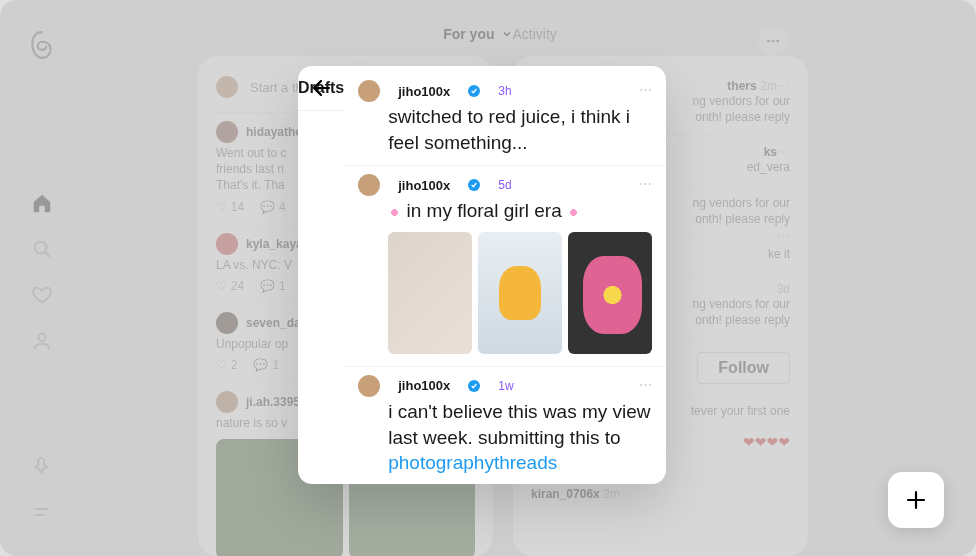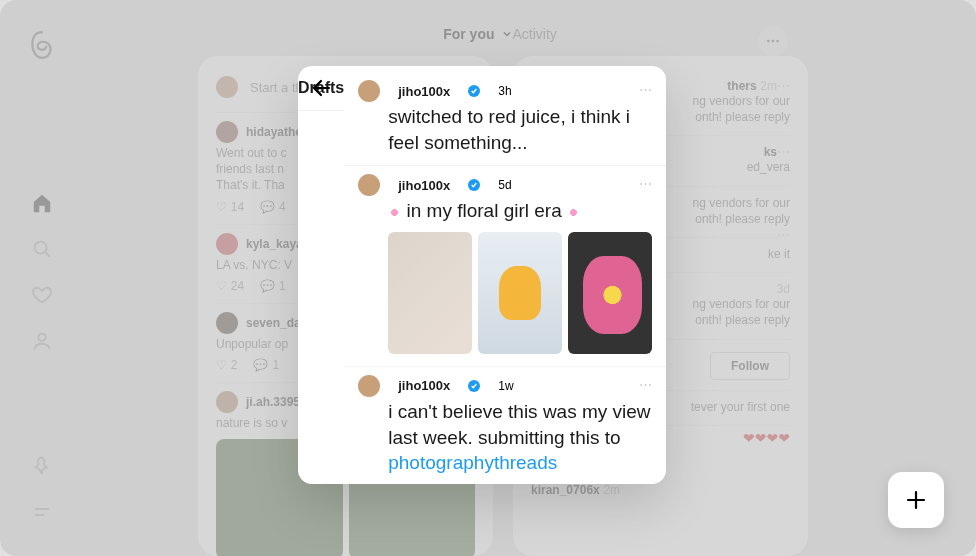--- a/index.html
+++ b/index.html
@@ -39,21 +39,21 @@
   .post:last-child { border-bottom:none; }
   .phead { display:flex; gap:8px; align-items:center; margin-bottom:2px; }
   .avatar { width:22px; height:22px; border-radius:50%; flex:none; }
   .uname { font-weight:600; color:#333; font-size:12px; }
   .tstamp { color:#b0b0b0; font-size:12px; }
   .body-text { font-size:12px; line-height:1.35; }
   .eng { display:flex; gap:16px; margin-top:6px; color:#888; font-size:12px; align-items:center;}
   .eng span { display:flex; align-items:center; gap:4px;}
   .img-grid { display:flex; gap:6px; margin-top:8px; }
   .img-grid .thumb { flex:1; height:120px; border-radius:8px; }
-  .follow-btn { display:inline-block; padding:6px 20px; border:1px solid #ccc; border-radius:4px; font-size:12px; font-weight:600; color:#333; margin-top:4px;}
+  .follow-btn { display:inline-block; padding:6px 20px; border:1px solid #ccc; border-radius:4px; font-size:16px; font-weight:600; color:#333; margin-top:4px;}
   .heart-sm { color:#c22; font-size:14px; }
 
   .compose { display:flex; align-items:center; gap:10px; padding:6px 0 14px; border-bottom:1px solid #eee;}
   .compose input { border:none; outline:none; background:transparent; font-size:13px; color:#999; }
 
   
   .scrim { position:absolute; inset:0; background:rgba(200,200,200,0.72); border-radius:16px; }
 
   
   .modal {
@@ -68,21 +68,21 @@
   .modal-hd .back { position:absolute; left:12px; top:0; bottom:0; display:flex; align-items:center; }
   .modal-hd h1 { margin:0; font-size:16px; font-weight:700; }
   .draft-list { flex:1; overflow:hidden; padding:6px 0 0; }
   .draft { padding:8px 14px 10px; position:relative; }
   .draft + .draft { border-top:1px solid #f3f3f3; }
   .draft .row1 { display:flex; gap:18px; align-items:center; }
   .draft .dav { width:22px; height:22px; border-radius:50%; background:#c7a07a; }
   .draft .du { font-weight:700; font-size:13px; }
   .verified { width:12px; height:12px; background:#1d9bf0; border-radius:50%; display:inline-flex; align-items:center; justify-content:center; }
   .verified svg { width:8px; height:8px; }
-  .draft .dt { color:#000000; font-size:12px; }
+  .draft .dt { color:#8b5cf6; font-size:12px; }
   .draft .menu { position:absolute; right:14px; top:10px; color:#bbb; }
   .draft .dbody { font-size:19px; margin:2px 0 0 30px; line-height:1.35; }
   .draft .dbody a { color:#1d9bf0; text-decoration:none; }
   .flower-emoji { display:inline-block; width:13px; height:13px; background:radial-gradient(circle,#ff9acb 35%,#fff 36%); border-radius:50%; vertical-align:middle; position:relative; }
   .draft-imgs { display:flex; gap:6px; margin:8px 0 2px 30px; }
   .draft-imgs .dimg { flex:1; height:122px; border-radius:6px; }
   .dimg1 { background:linear-gradient(135deg,#ddd5cc,#e9dfd6); }
   .dimg2 { background:linear-gradient(#e8eef2,#cfd9e2); position:relative; }
   .dimg2::after{ content:""; position:absolute; left:25%; top:28%; width:50%; height:44%; background:#f4b73c; border-radius:40% 40% 28% 28%; }
   .dimg3 { background:#333; position:relative; }

